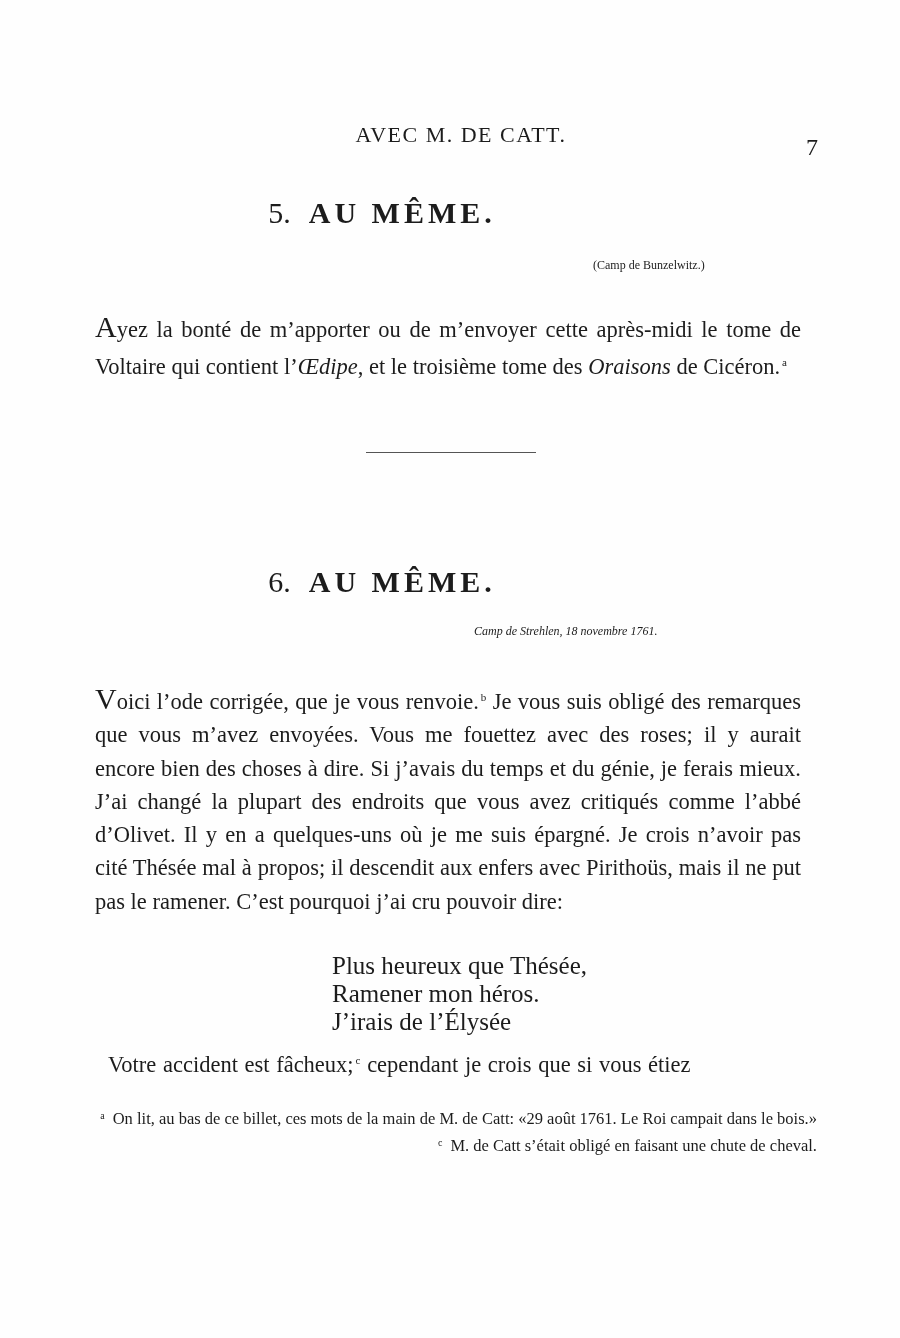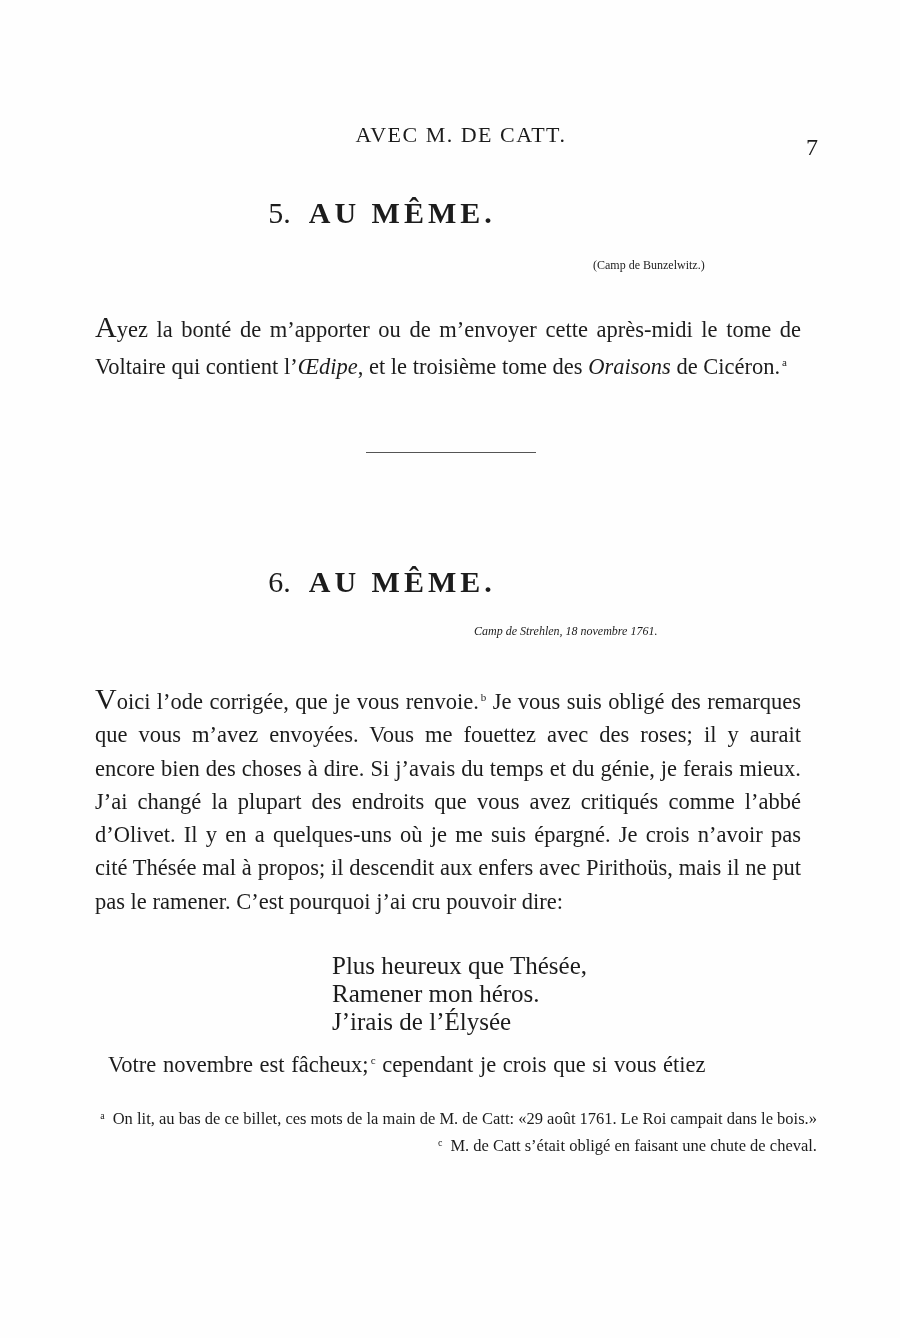--- a/index.html
+++ b/index.html
@@ -63,19 +63,19 @@
   <p><span class="dropcap">V</span><span>oici l’ode corrigée, que je vous renvoie.</span><sup class="fn">b</sup><span> Je vous suis obligé des remarques que vous m’avez envoyées. Vous me fouettez avec des roses; il y aurait encore bien des choses à dire. Si j’avais du temps et du génie, je ferais mieux. J’ai changé la plupart des endroits que vous avez critiqués comme l’abbé d’Olivet. Il y en a quelques-uns où je me suis épargné. Je crois n’avoir pas cité Thésée mal à propos; il descendit aux enfers avec Pirithoüs, mais il ne put pas le ramener. C’est pourquoi j’ai cru pouvoir dire:</span></p>
 </div>
 
 <div class="abs verse">
   <div>Plus heureux que Thésée,</div>
   <div>Ramener mon héros.</div>
   <div>J’irais de l’Élysée</div>
 </div>
 
 <div class="abs cont">
-  <span>Votre novembre est fâcheux;</span><sup class="fn">c</sup><span> cependant je crois que si vous étiez</span>
+  <span>Votre accident est fâcheux;</span><sup class="fn">c</sup><span> cependant je crois que si vous étiez</span>
 </div>
 
 <div class="abs footnotes">
   <p class="ind"><span class="mark">a</span><span>On lit, au bas de ce billet, ces mots de la main de M. de Catt: «29 août 1761. Le Roi campait dans le bois.»</span></p>
   <p class="ind"><span class="mark">c</span><span>M. de Catt s’était obligé en faisant une chute de cheval.</span></p>
 </div>
 
 </body></html>

